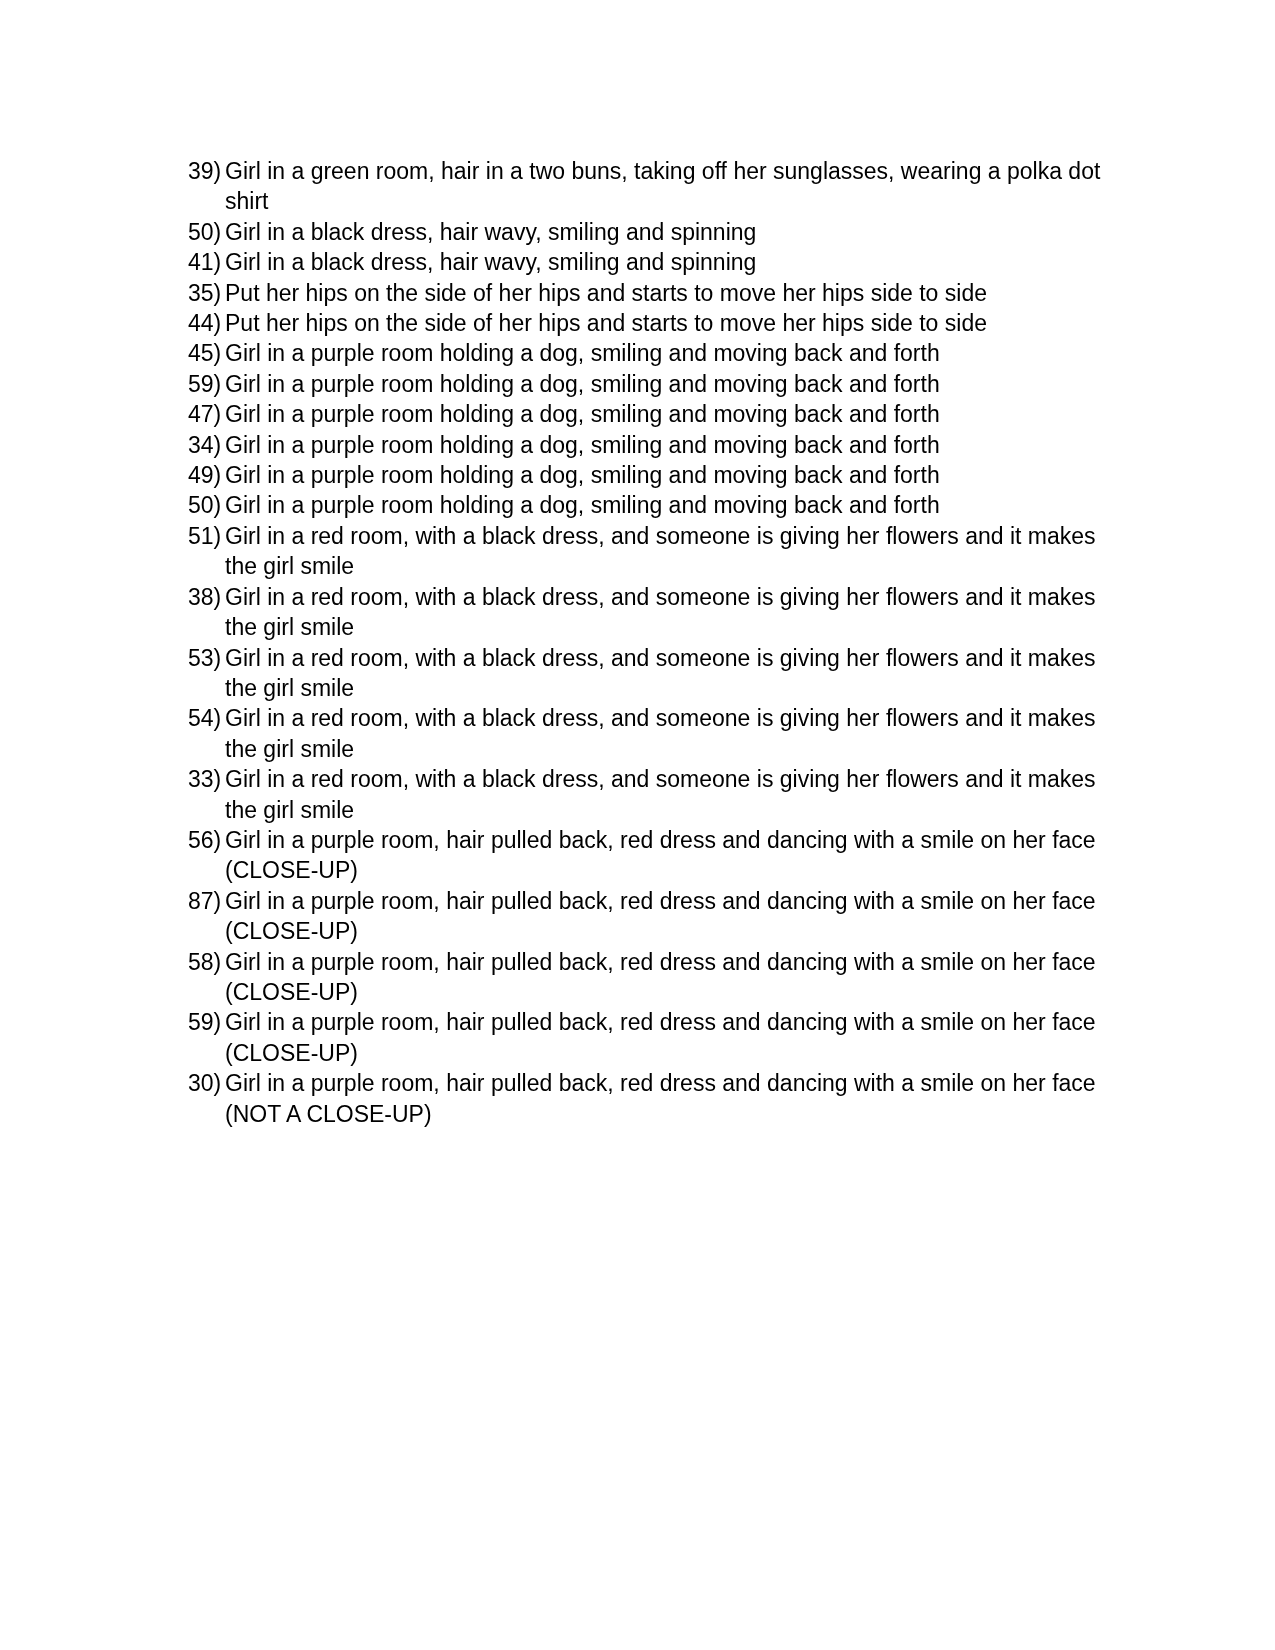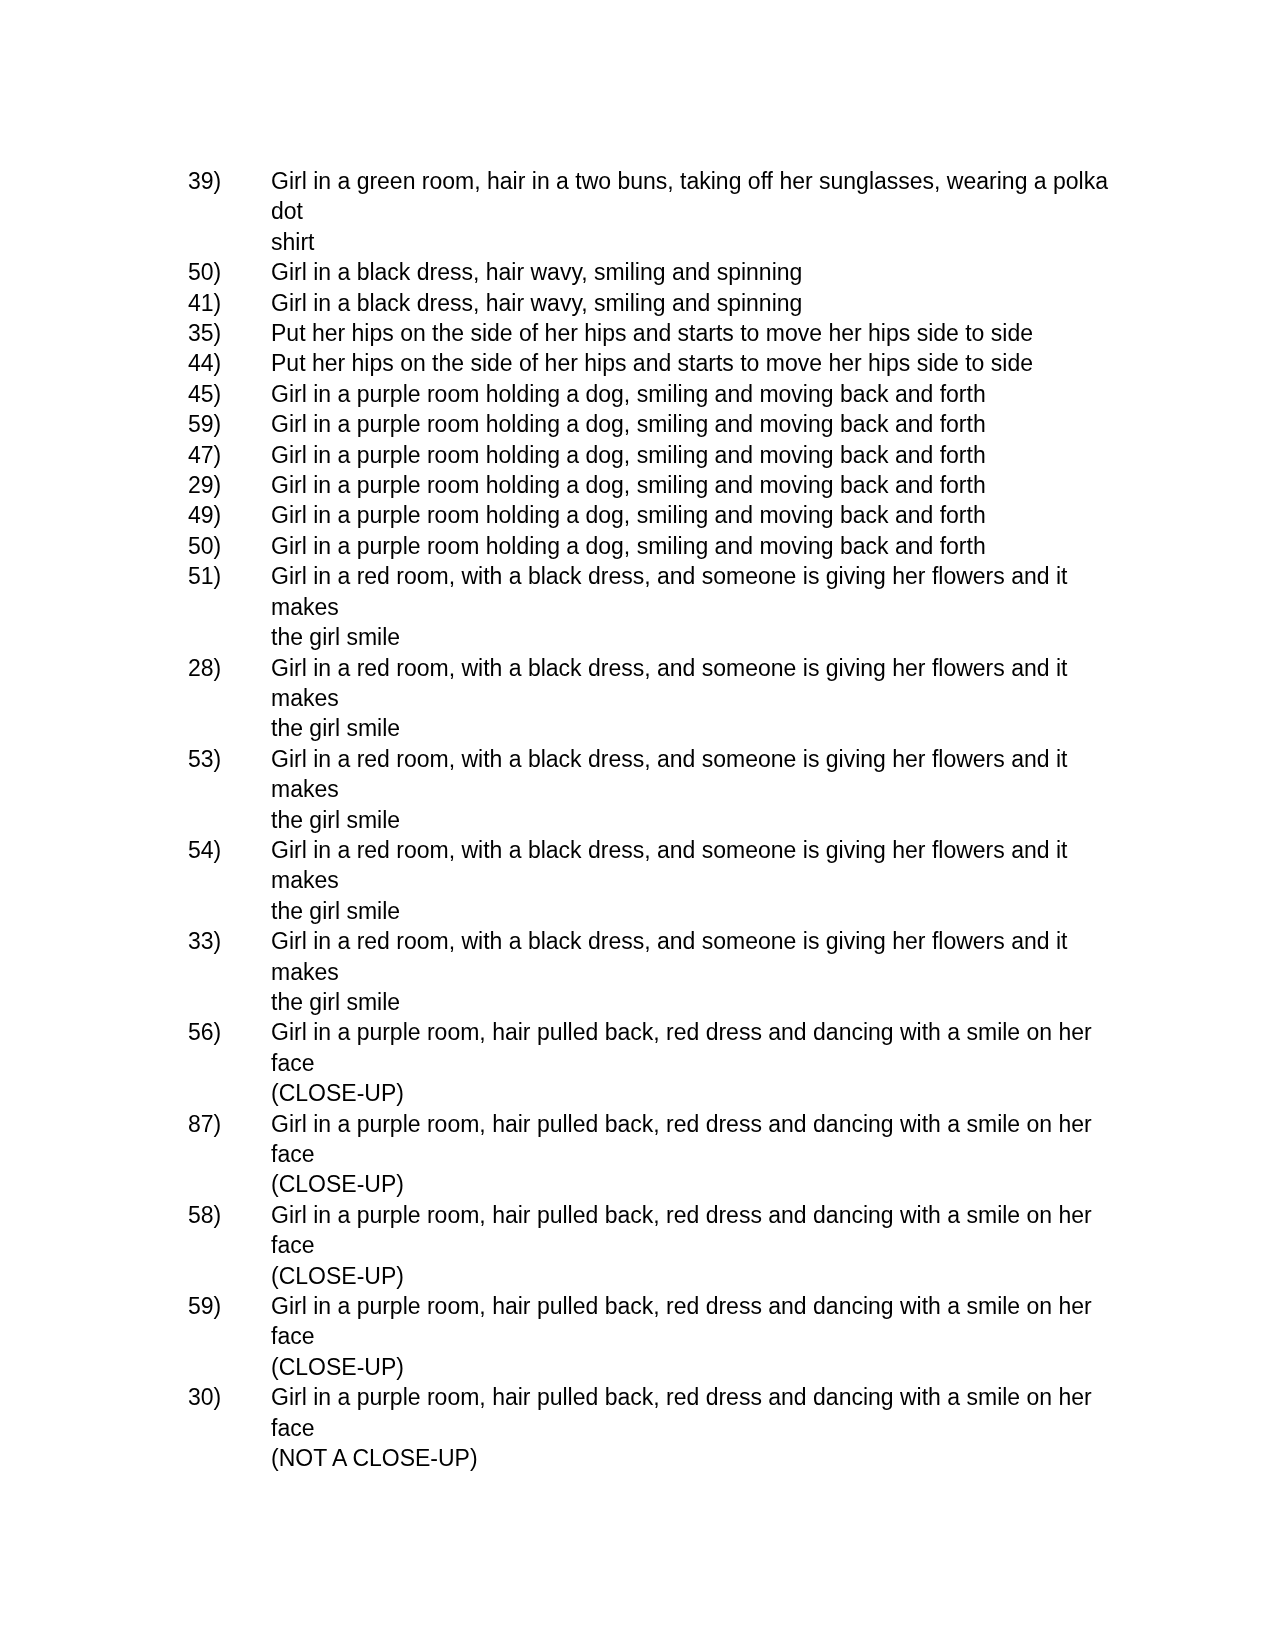--- a/index.html
+++ b/index.html
@@ -13,40 +13,39 @@
   .page {
     position: relative;
     width: 1275px;
     height: 1650px;
     background: #ffffff;
     color: #000000;
     overflow: hidden;
   }
   .doc-list {
     position: absolute;
-    top: 166px;
+    top: 156px;
     left: 188px;
     right: 150px;
     font-size: 23px;
     line-height: 30.4px;
     font-weight: 400;
     letter-spacing: 0;
   }
   .doc-item {
     display: flex;
     align-items: flex-start;
   }
   .doc-item .num {
     flex: 0 0 37px;
     white-space: nowrap;
   }
   .doc-item .text {
     flex: 1 1 auto;
     min-width: 0;
-    margin-left: 46px;
   }
 </style>
 </head>
 <body>
 
 <div class="page" style="background: rgb(255, 255, 255); color: rgb(0, 0, 0);">
   <div class="doc-list" id="doc-list">
   <div class="doc-item">
     <span class="num">39)</span>
     <span class="text">Girl in a green room, hair in a two buns, taking off her sunglasses, wearing a polka dot<br>shirt</span>
@@ -82,41 +81,41 @@
     <span class="num">59)</span>
     <span class="text">Girl in a purple room holding a dog, smiling and moving back and forth</span>
   </div>
 
   <div class="doc-item">
     <span class="num">47)</span>
     <span class="text">Girl in a purple room holding a dog, smiling and moving back and forth</span>
   </div>
 
   <div class="doc-item">
-    <span class="num">29)</span>
+    <span class="num">34)</span>
     <span class="text">Girl in a purple room holding a dog, smiling and moving back and forth</span>
   </div>
 
   <div class="doc-item">
     <span class="num">49)</span>
     <span class="text">Girl in a purple room holding a dog, smiling and moving back and forth</span>
   </div>
 
   <div class="doc-item">
     <span class="num">50)</span>
     <span class="text">Girl in a purple room holding a dog, smiling and moving back and forth</span>
   </div>
 
   <div class="doc-item">
     <span class="num">51)</span>
     <span class="text">Girl in a red room, with a black dress, and someone is giving her flowers and it makes<br>the girl smile</span>
   </div>
 
   <div class="doc-item">
-    <span class="num">28)</span>
+    <span class="num">38)</span>
     <span class="text">Girl in a red room, with a black dress, and someone is giving her flowers and it makes<br>the girl smile</span>
   </div>
 
   <div class="doc-item">
     <span class="num">53)</span>
     <span class="text">Girl in a red room, with a black dress, and someone is giving her flowers and it makes<br>the girl smile</span>
   </div>
 
   <div class="doc-item">
     <span class="num">54)</span>

